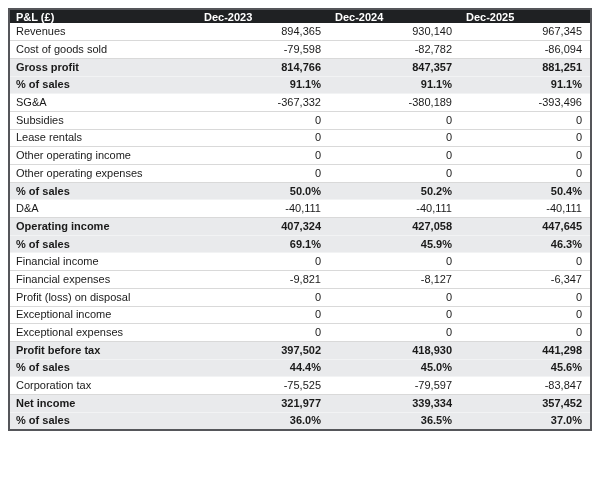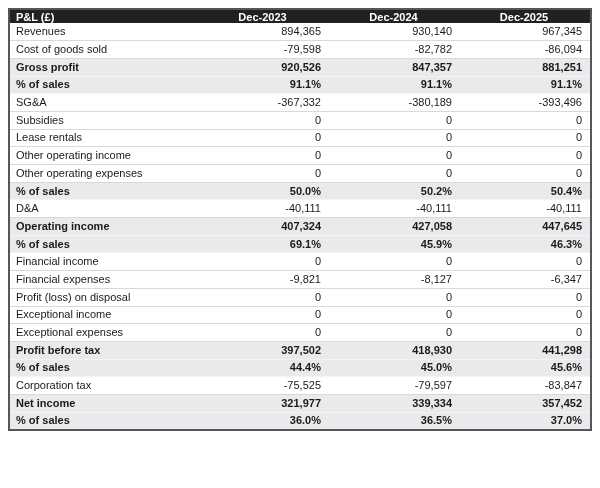--- a/index.html
+++ b/index.html
@@ -35,21 +35,21 @@
   thead th {
     background: var(--header-bg);
     color: var(--header-text);
     font-size: 11px;
     font-weight: bold;
     height: 14px;
     padding: 0 8px 0 6px;
     white-space: nowrap;
   }
   thead th.h-label { text-align: left; }
-  thead th.h-value { text-align: center; }
+  thead th.h-value { text-align: left; }
   tbody td {
     font-size: 11px;
     height: 17.7px;
     padding: 0 8px 0 6px;
     border-bottom: 1px solid var(--row-line);
     background: var(--row-bg);
     white-space: nowrap;
     line-height: 1;
   }
   tbody td.label-cell { text-align: left; }
@@ -88,21 +88,21 @@
           <td class="value-cell">967,345</td>
         </tr>
         <tr>
           <td class="label-cell">Cost of goods sold</td>
           <td class="value-cell">-79,598</td>
           <td class="value-cell">-82,782</td>
           <td class="value-cell">-86,094</td>
         </tr>
         <tr class="emphasis">
           <td class="label-cell">Gross profit</td>
-          <td class="value-cell">920,526</td>
+          <td class="value-cell">814,766</td>
           <td class="value-cell">847,357</td>
           <td class="value-cell">881,251</td>
         </tr>
         <tr class="emphasis">
           <td class="label-cell">% of sales</td>
           <td class="value-cell">91.1%</td>
           <td class="value-cell">91.1%</td>
           <td class="value-cell">91.1%</td>
         </tr>
         <tr>

